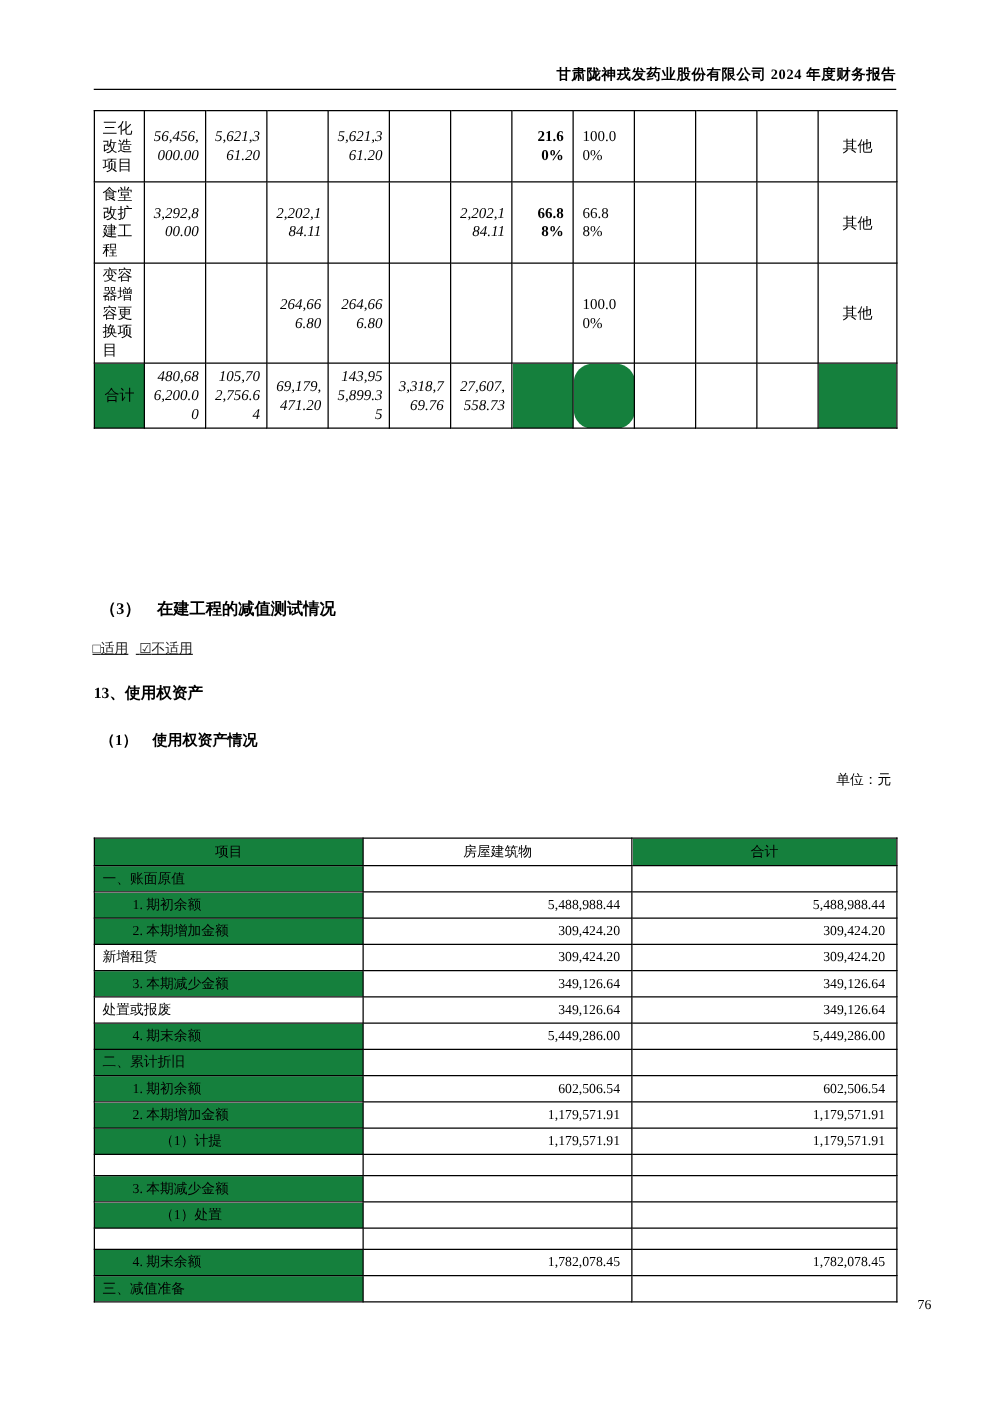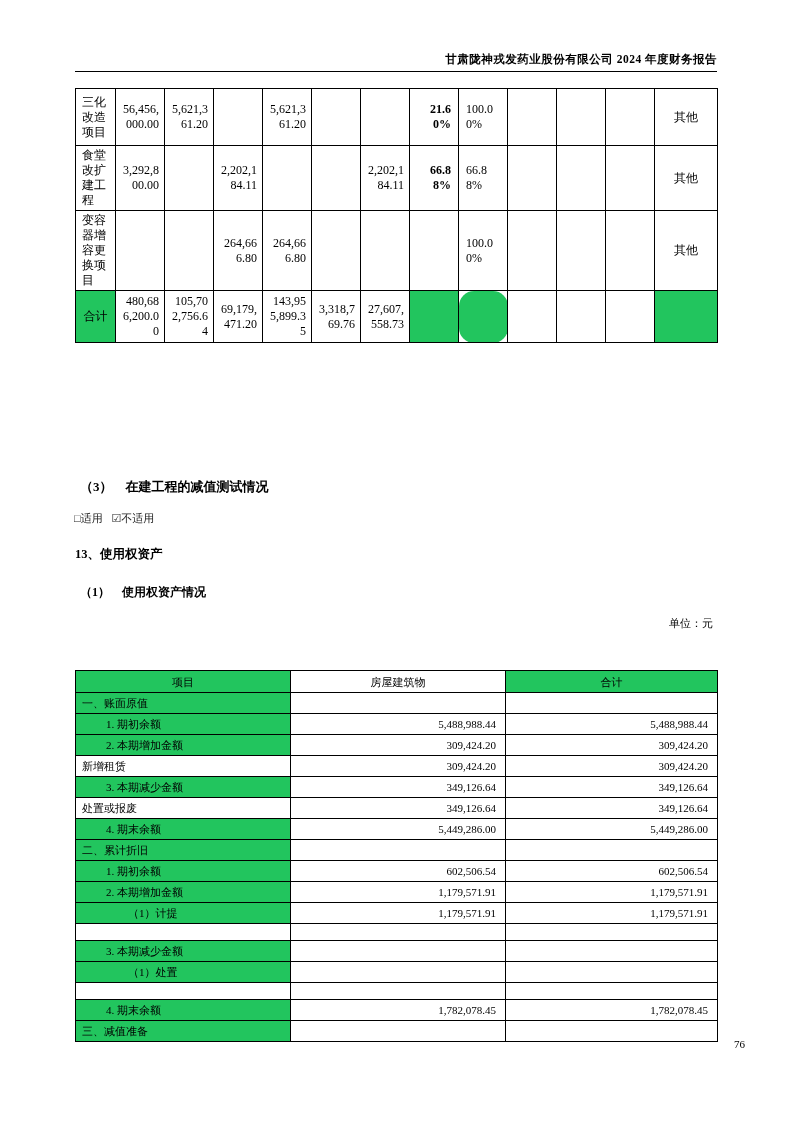--- a/index.html
+++ b/index.html
@@ -10,39 +10,39 @@
   }
   .abs { position:absolute; }
 
   
   .doc-header { top:52px; left:75px; right:76px; text-align:right;
     font-size:11.5px; font-weight:bold; letter-spacing:0.5px; }
   .header-rule { top:71px; left:75px; right:76px; border-top:1.6px solid #000; height:0; }
 
   table { border-collapse:collapse; table-layout:fixed; }
   td { border:1px solid #000; vertical-align:middle; overflow:hidden; }
-  .gray { background:#22c55e; }
+  .gray { background:#15803d; }
 
   
   .t1 { top:88px; left:75px; width:642px; }
   .t1 td { font-size:12px; line-height:15px; padding:2px 5px; word-break:break-all; }
   .t1 td.name { text-align:left; padding:2px 6px; }
-  .t1 td.num  { text-align:right; }
+  .t1 td.num  { text-align:right;font-style:italic; }
   .t1 td.pctr { text-align:right; padding:2px 7px;font-weight:bold; }
   .t1 td.pctl { text-align:left;  padding:2px 7px;border-radius:15px; }
   .t1 td.ctr  { text-align:center; }
   .t1 tr.r0 td { height:57px; }
   .t1 tr.r1 td { height:110px; }
   .t1 tr.r2 td { height:65px; }
   .t1 tr.r3 td { height:78px; }
   .t1 tr.r4 td { height:52px; }
 
   
   .h-impairment { top:478px; left:80px; font-size:13px; font-weight:bold; }
-  .applicability { top:511px; left:74px; font-size:11px; color:#222; }
+  .applicability { top:511px; left:74px; font-size:11px; color:#222;text-decoration:underline; }
   .applicability .opt { margin-right:6px; }
   .h-section13 { top:546px; left:75px; font-size:12.5px; font-weight:bold; }
   .h-section13-1 { top:584px; left:80px; font-size:12px; font-weight:bold; }
   .unit-note { top:616px; left:62px; right:80px; text-align:right; font-size:11px; }
 
   
   .t2 { top:670px; left:75px; width:642px; }
   .t2 col.c1 { width:215px; } .t2 col.c2 { width:215px; } .t2 col.c3 { width:212px; }
   .t2 td { font-size:11px; line-height:14px; padding:3px 6px; }
   .t2 tr td { height:21px; }

